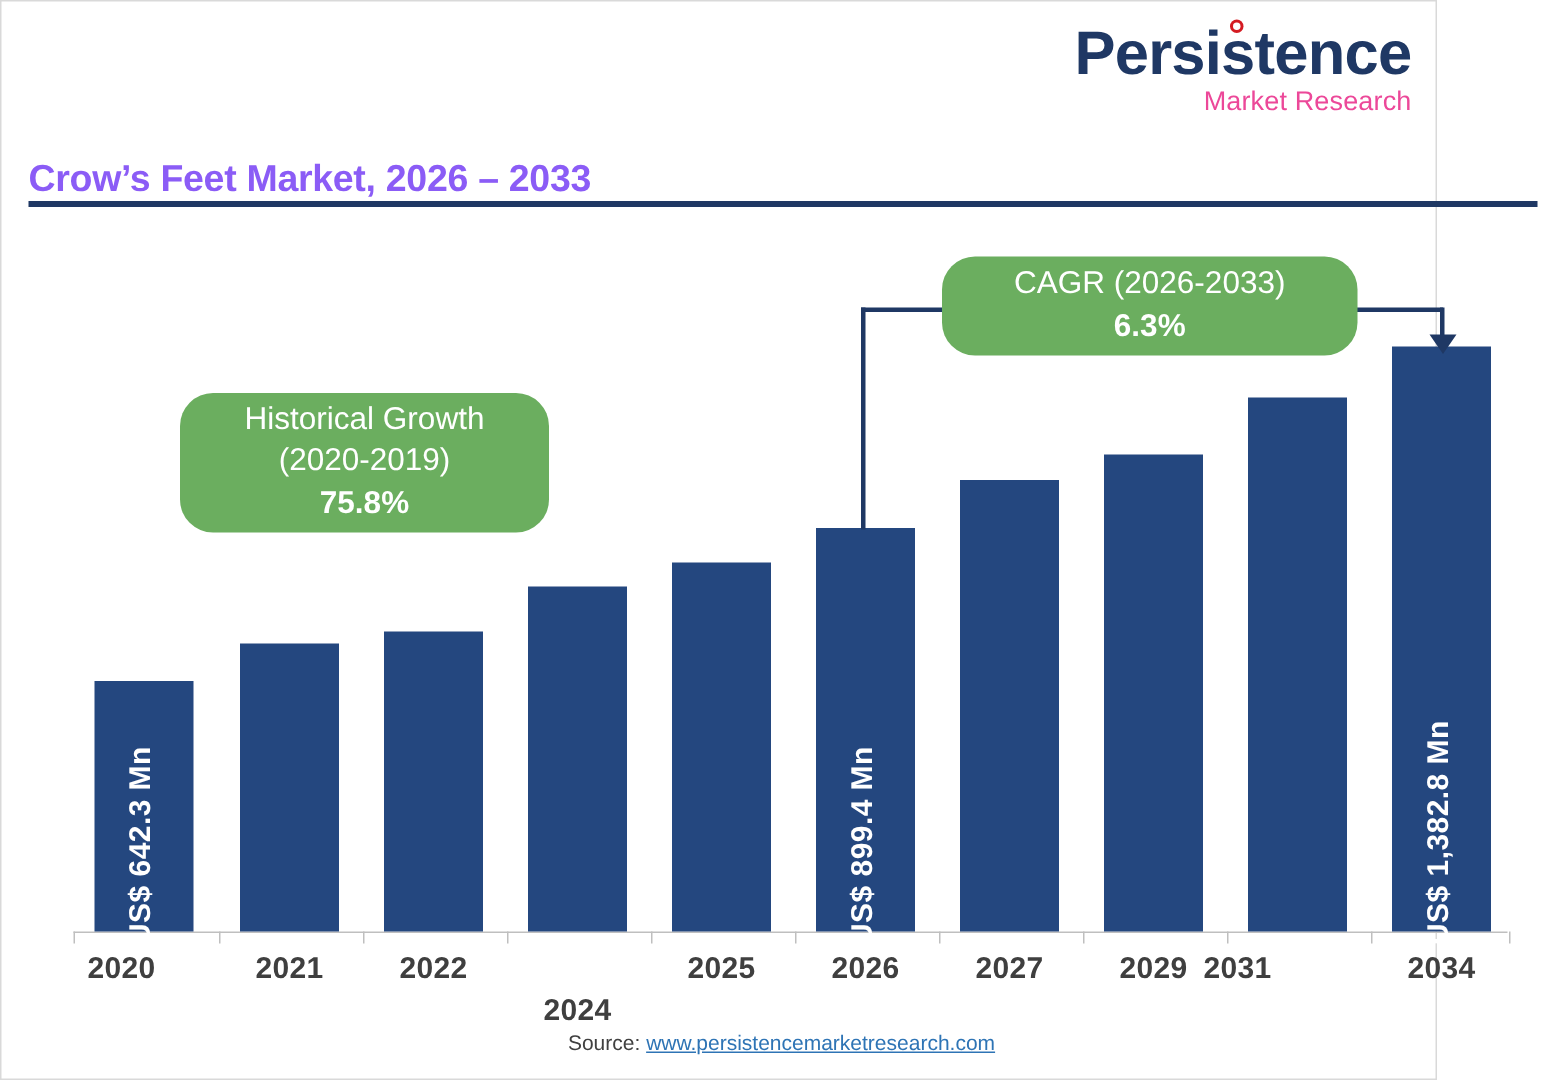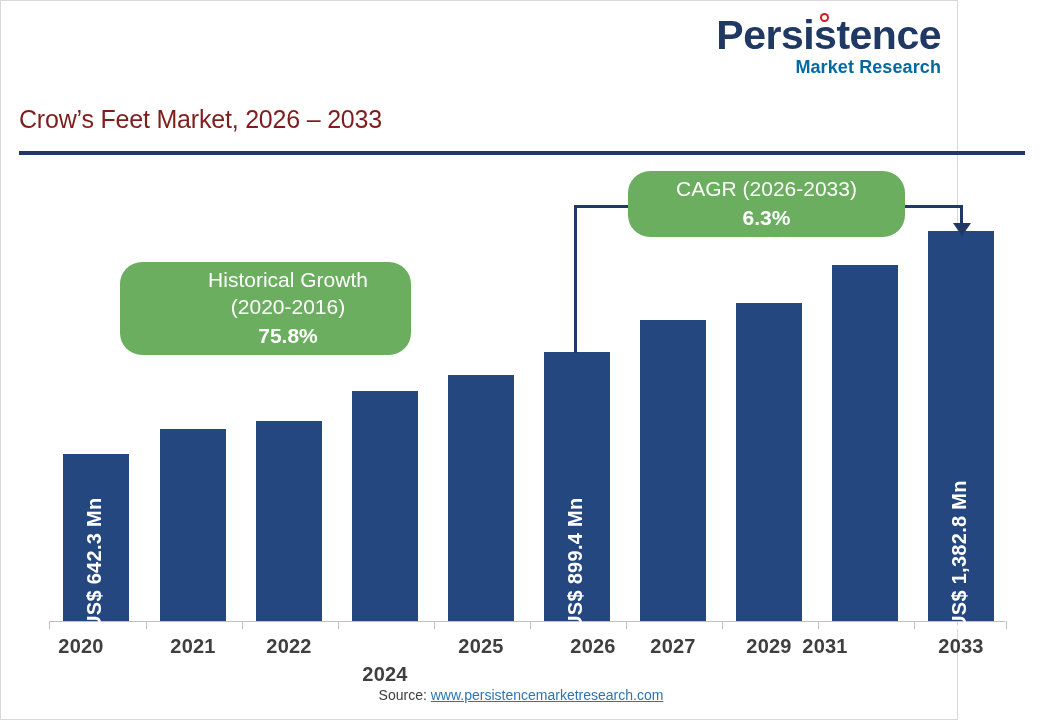--- a/index.html
+++ b/index.html
@@ -34,32 +34,32 @@
     width:9px;height:9px;border-radius:50%;
     background:#D41B22;
   }
   #logo .brand .dot::after{
     content:"";
     position:absolute;left:2px;top:2px;
     width:5px;height:5px;border-radius:50%;
     background:#fff;
   }
   #logo .sub{
-    font-size:18px;font-weight:bold;color:#0369a1;
+    font-size:18px;font-weight:normal;color:#ec4899;
     letter-spacing:0.1px;margin-top:2px;
   }
 
   
   #title-wrap{
     position:absolute; left:18px; top:104px; width:1006px;
   }
   #chart-title{
-    font-size:25px;font-weight:normal;color:#7f1d1d;
+    font-size:25px;font-weight:bold;color:#8b5cf6;
     letter-spacing:-0.2px;
-    padding-bottom:17px;
+    padding-bottom:0;
   }
   #title-rule{
     height:4px;background:#1F3864;width:1006px;
   }
 
   
   #plot{
     position:absolute; left:0; top:0; width:1040px; height:720px;
     pointer-events:none;
   }
@@ -102,21 +102,21 @@
     text-align:left;
     display:flex;flex-direction:column;
     align-items:center;justify-content:center;
     line-height:1.28;
   }
   .callout .l1{font-size:21px;font-weight:normal;}
   .callout .l2{font-size:21px;font-weight:normal;}
   .callout .pct{font-size:21px;font-weight:bold;margin-top:2px;}
 
   #callout-hist{
-    left:119px; top:261px; width:246px; height:93px;padding-left:45px;
+    left:119px; top:261px; width:246px; height:93px;
   }
   #callout-cagr{
     left:627px; top:170px; width:277px; height:66px;
   }
 
   
   .conn{position:absolute;background:#1F3864;}
   #conn-v-left{left:573px;top:204px;width:3px;height:148px;}
   #conn-h-left{left:573px;top:204px;width:60px;height:3px;}
   #conn-h-right{left:898px;top:204px;width:63px;height:3px;}
@@ -183,37 +183,37 @@
         <div class="tick" style="left: 817px;"></div>
         <div class="tick" style="left: 913px;"></div>
         <div class="tick" style="left: 1005px;"></div>
       </div>
     <div id="xlabels-layer">
         <div class="xtick-label" style="left: 40px; width: 80px;">2020</div>
         <div class="xtick-label" style="left: 152px; width: 80px;">2021</div>
         <div class="xtick-label" style="left: 248px; width: 80px;">2022</div>
         <div class="xtick-label" style="left: 344px; width: 80px; margin-top: 28px;">2024</div>
         <div class="xtick-label" style="left: 440px; width: 80px;">2025</div>
-        <div class="xtick-label" style="left: 552px; width: 80px; text-align: center;">2026</div>
+        <div class="xtick-label" style="left: 536px; width: 80px; text-align: center;">2026</div>
         <div class="xtick-label" style="left: 632px; width: 80px;">2027</div>
         <div class="xtick-label" style="left: 728px; width: 80px;">2029</div>
         <div class="xtick-label" style="left: 784px; width: 80px;">2031</div>
-        <div class="xtick-label" style="left: 920px; width: 80px;">2033</div>
+        <div class="xtick-label" style="left: 920px; width: 80px;">2034</div>
       </div>
   </div>
 
   <div class="conn" id="conn-v-left"></div>
   <div class="conn" id="conn-h-left"></div>
   <div class="conn" id="conn-h-right"></div>
   <div class="conn" id="conn-v-right"></div>
   <div id="arrow-head"></div>
 
   <div class="callout" id="callout-hist">
     <div class="l1">Historical Growth</div>
-    <div class="l2">(2020-2016)</div>
+    <div class="l2">(2020-2019)</div>
     <div class="pct">75.8%</div>
   </div>
 
   <div class="callout" id="callout-cagr">
     <div class="l1">CAGR (2026-2033)</div>
     <div class="pct">6.3%</div>
   </div>
 
   <div id="source">
     <span>Source: </span><a href="#">www.persistencemarketresearch.com</a>

